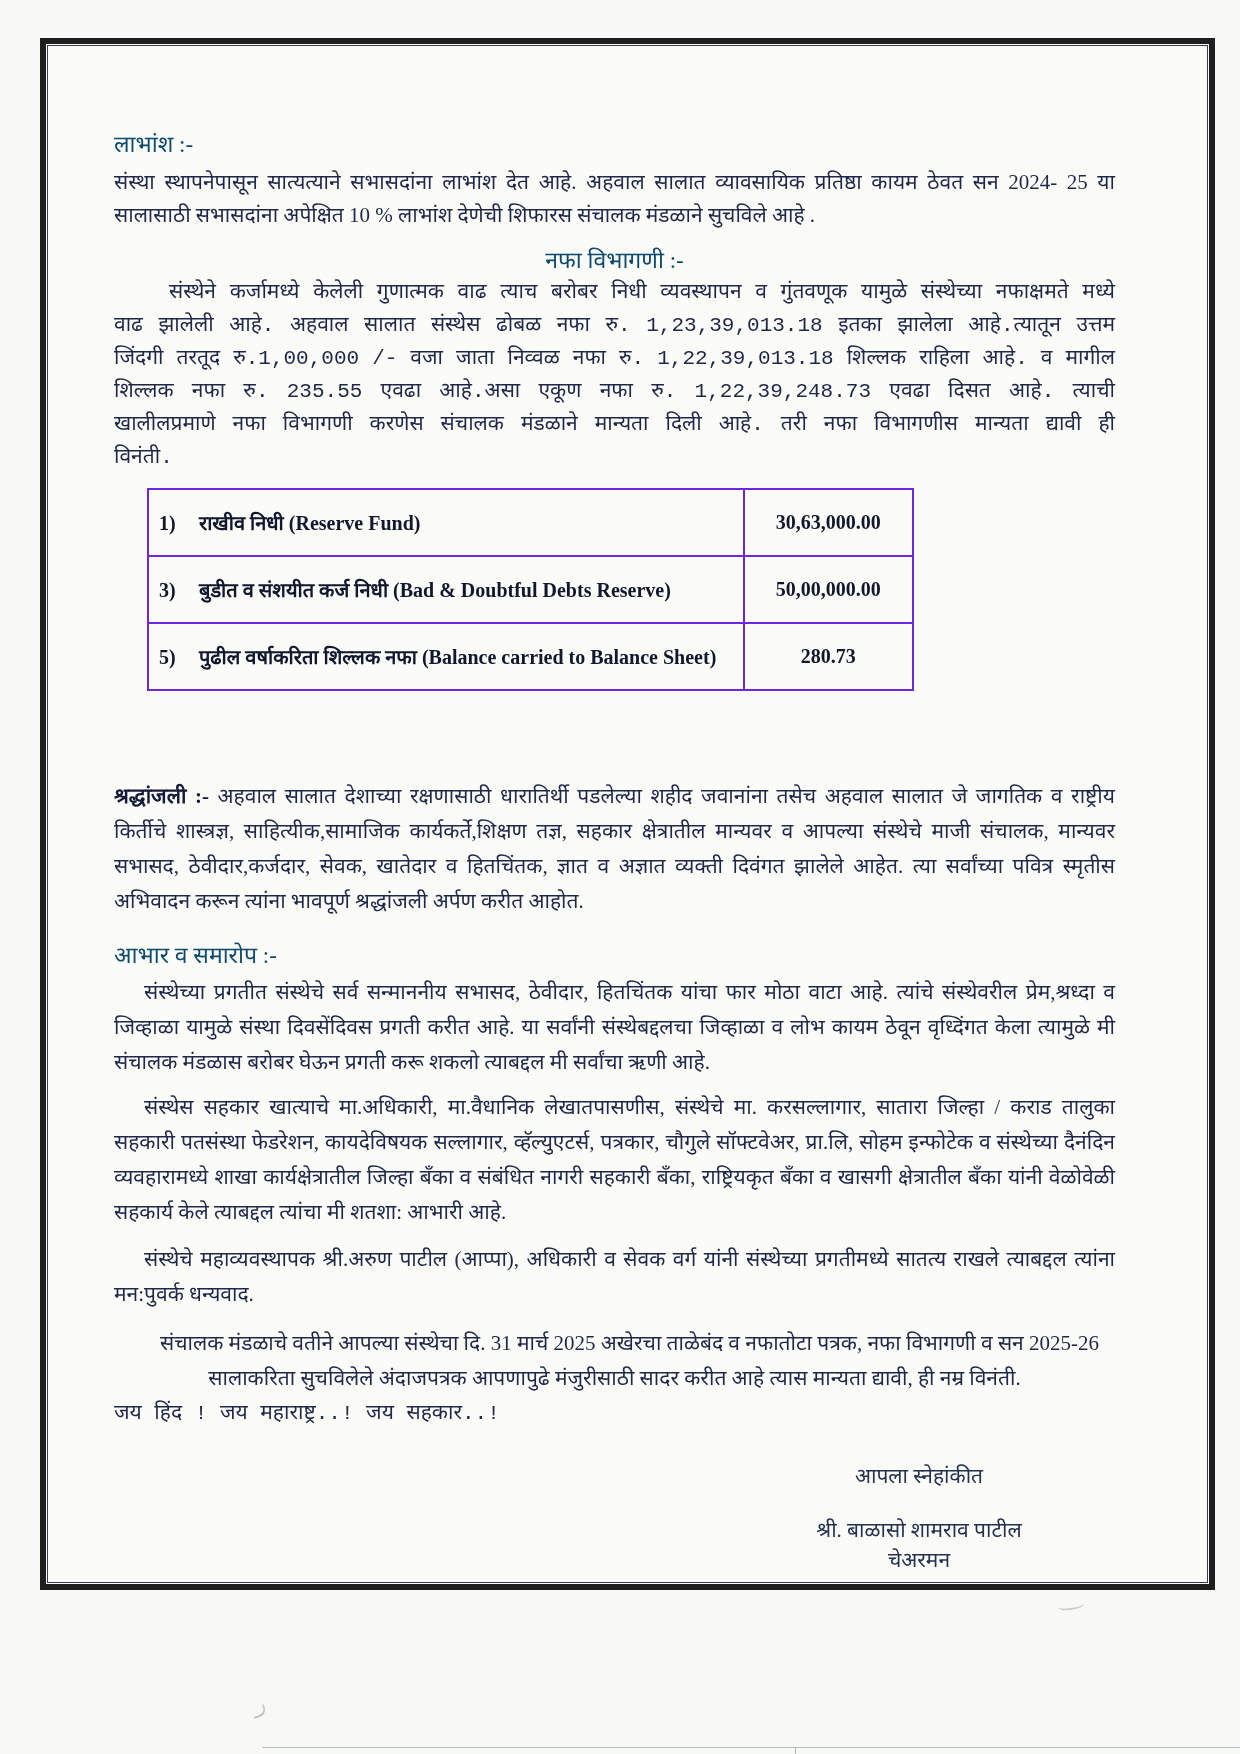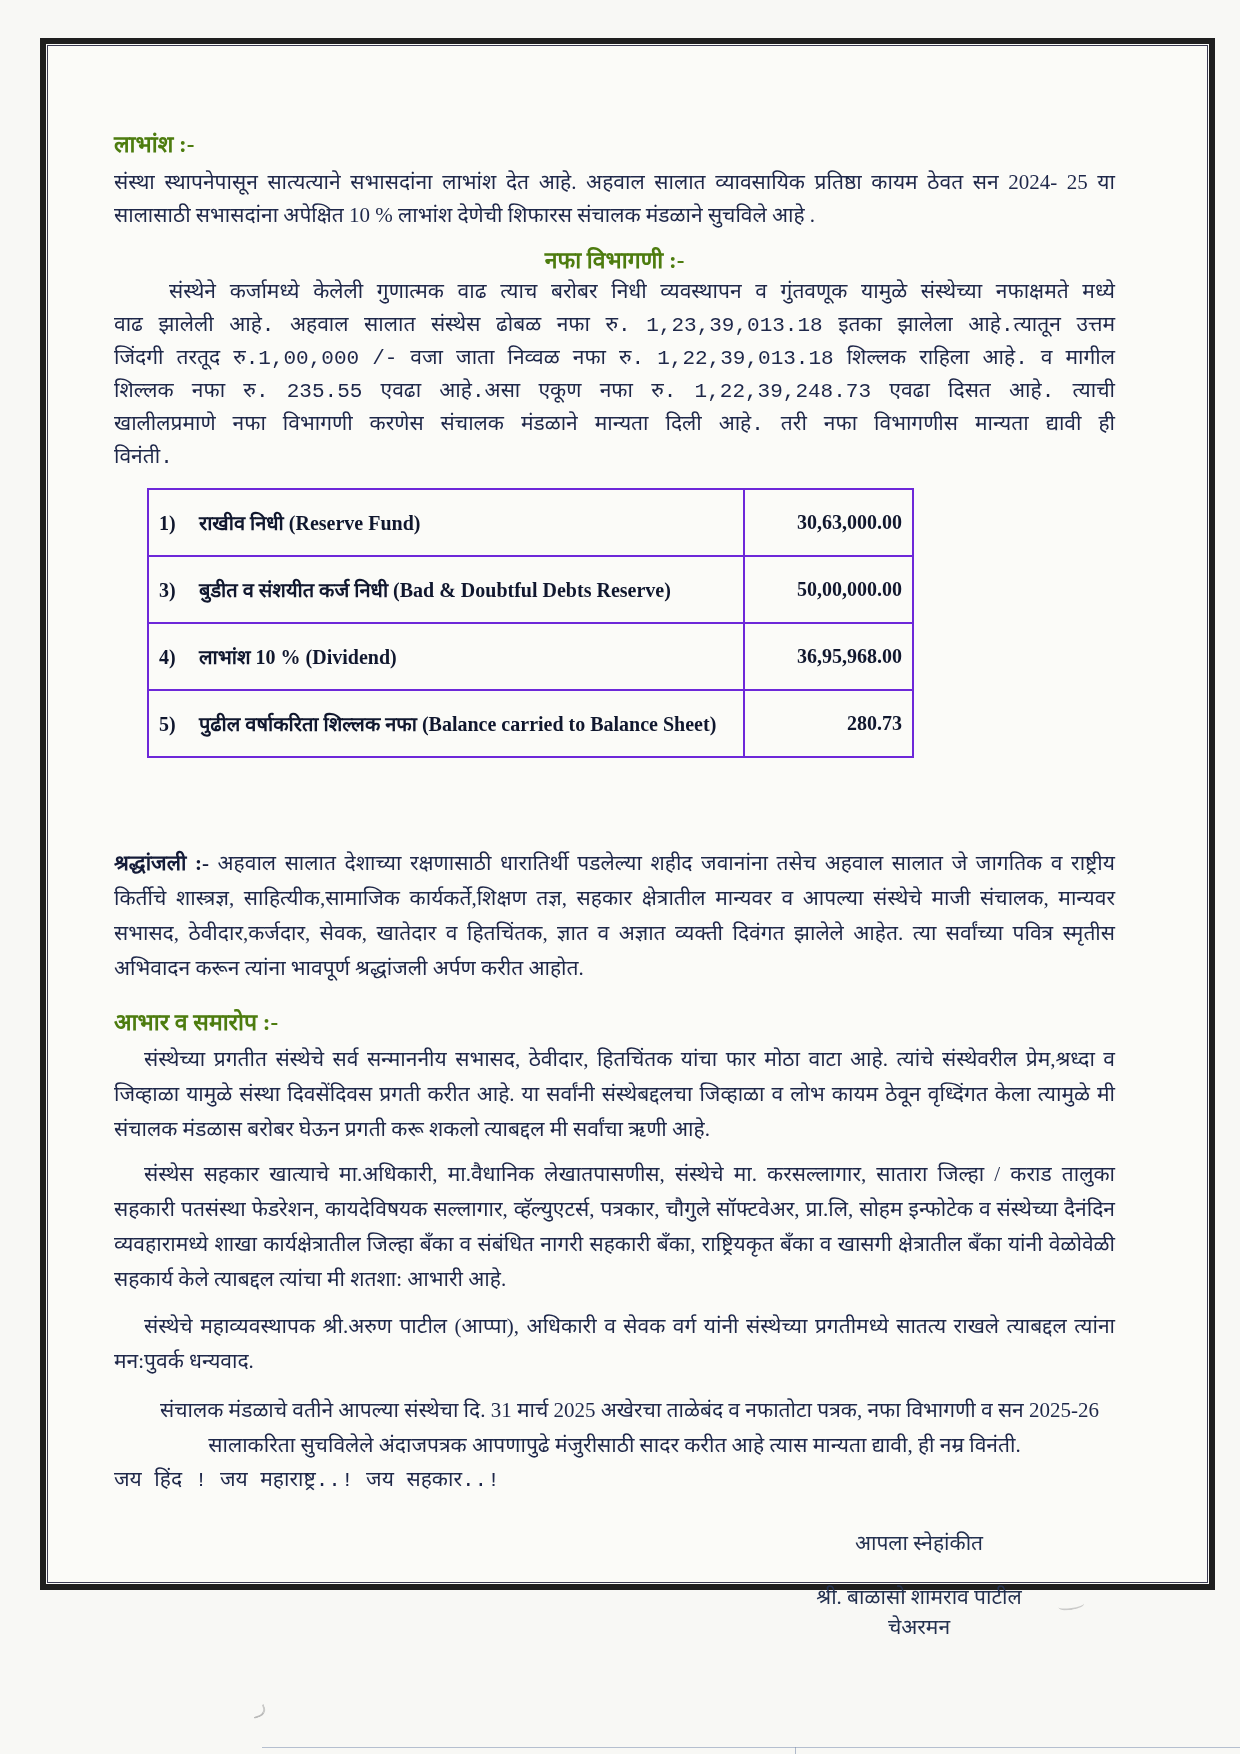--- a/index.html
+++ b/index.html
@@ -13,42 +13,42 @@
     position:absolute;left:40px;top:38px;width:1175px;height:1552px;
     box-sizing:border-box;border:6px solid #1f1f1f;background:#fbfbf8;
   }
   .frame-inner{
     position:absolute;inset:1px;border:1px solid #3a3a52;
   }
   .content{
     position:absolute;left:66px;right:92px;top:84px;
   }
   .heading{
-    font-size:23px;font-weight:bold;color:#4d7c0f;line-height:30px;margin:0;
+    font-size:23px;font-weight:normal;color:#0c4a6e;line-height:30px;margin:0;
   }
   .para{
     font-size:21px;line-height:33px;text-align:justify;margin:0;
   }
   .para.lh35{line-height:35px;}
   .mt6{margin-top:6px;}  .mt14{margin-top:14px;text-align:center;}  .mt2{margin-top:0;font-family:Liberation Mono, monospace;}
   .mt88{margin-top:88px;} .mt22{margin-top:22px;} .mt4{margin-top:4px;}
   .mt10{margin-top:10px;} .mt12{margin-top:12px;}
   .ind55{text-indent:55px;}
   .ind30{text-indent:30px;}
   .bold{font-weight:bold;color:#141b38;}
   table.profit{
     border-collapse:collapse;margin:14px 0 0 33px;width:767px;
     font-size:20px;font-weight:bold;color:#10172e;
   }
   table.profit td{
     border:2px solid #6d28d9;padding:19px 10px;height:26px;vertical-align:middle;
   }
   td.desc{width:605px;padding-left:28px;}
   td.desc .row-no{display:inline-block;width:40px;}
-  td.amount{width:150px;text-align:right;padding-right:10px;}
+  td.amount{width:150px;text-align:center;padding-right:10px;}
   td.total-label{text-align:center;padding-left:10px;}
   .slogan{font-size:21px;line-height:35px;margin:0;font-family:Liberation Mono, monospace;}
   .signature{
     width:300px;margin:30px 46px 0 auto;text-align:center;
     font-size:21px;color:#23304f;
   }
   .signature .salutation{margin:0;}
   .signature .name{margin:26px 0 0 0;}
   .signature .title{margin:2px 0 0 0;}
   
@@ -89,24 +89,20 @@
         <tbody>
           <tr>
             <td class="desc"><span class="row-no">1)</span><span>राखीव निधी  (Reserve Fund)</span></td>
             <td class="amount">30,63,000.00</td>
           </tr>
           <tr>
             <td class="desc"><span class="row-no">3)</span><span>बुडीत व संशयीत कर्ज निधी (Bad &amp; Doubtful Debts Reserve)</span></td>
             <td class="amount">50,00,000.00</td>
           </tr>
           <tr>
-            <td class="desc"><span class="row-no">4)</span><span>लाभांश  10 %  (Dividend)</span></td>
-            <td class="amount">36,95,968.00</td>
-          </tr>
-          <tr>
             <td class="desc"><span class="row-no">5)</span><span>पुढील वर्षाकरिता शिल्लक नफा  (Balance carried to Balance Sheet)</span></td>
             <td class="amount">280.73</td>
           </tr>
         </tbody>
       </table>
 
       <p class="para lh35 mt88"><span class="bold">श्रद्धांजली :-</span><span> </span><span>अहवाल सालात देशाच्या रक्षणासाठी धारातिर्थी पडलेल्या शहीद जवानांना तसेच अहवाल सालात जे जागतिक व राष्ट्रीय किर्तीचे शास्त्रज्ञ, साहित्यीक,सामाजिक कार्यकर्ते,शिक्षण तज्ञ, सहकार क्षेत्रातील मान्यवर व आपल्या संस्थेचे माजी संचालक, मान्यवर सभासद, ठेवीदार,कर्जदार, सेवक, खातेदार व हितचिंतक, ज्ञात व अज्ञात व्यक्ती दिवंगत झालेले आहेत. त्या सर्वांच्या पवित्र स्मृतीस अभिवादन करून त्यांना भावपूर्ण श्रद्धांजली अर्पण करीत आहोत.</span></p>
 
       <p class="heading mt22">आभार व समारोप :-</p>
       <p class="para lh35 mt4 ind30">संस्थेच्या प्रगतीत संस्थेचे सर्व सन्माननीय सभासद, ठेवीदार, हितचिंतक यांचा फार मोठा वाटा आहे. त्यांचे संस्थेवरील प्रेम,श्रध्दा व जिव्हाळा यामुळे संस्था दिवसेंदिवस प्रगती करीत आहे. या सर्वांनी संस्थेबद्दलचा  जिव्हाळा व लोभ कायम ठेवून वृध्दिंगत केला त्यामुळे  मी संचालक मंडळास बरोबर घेऊन प्रगती करू शकलो त्याबद्दल मी सर्वांचा ऋणी आहे.</p>

